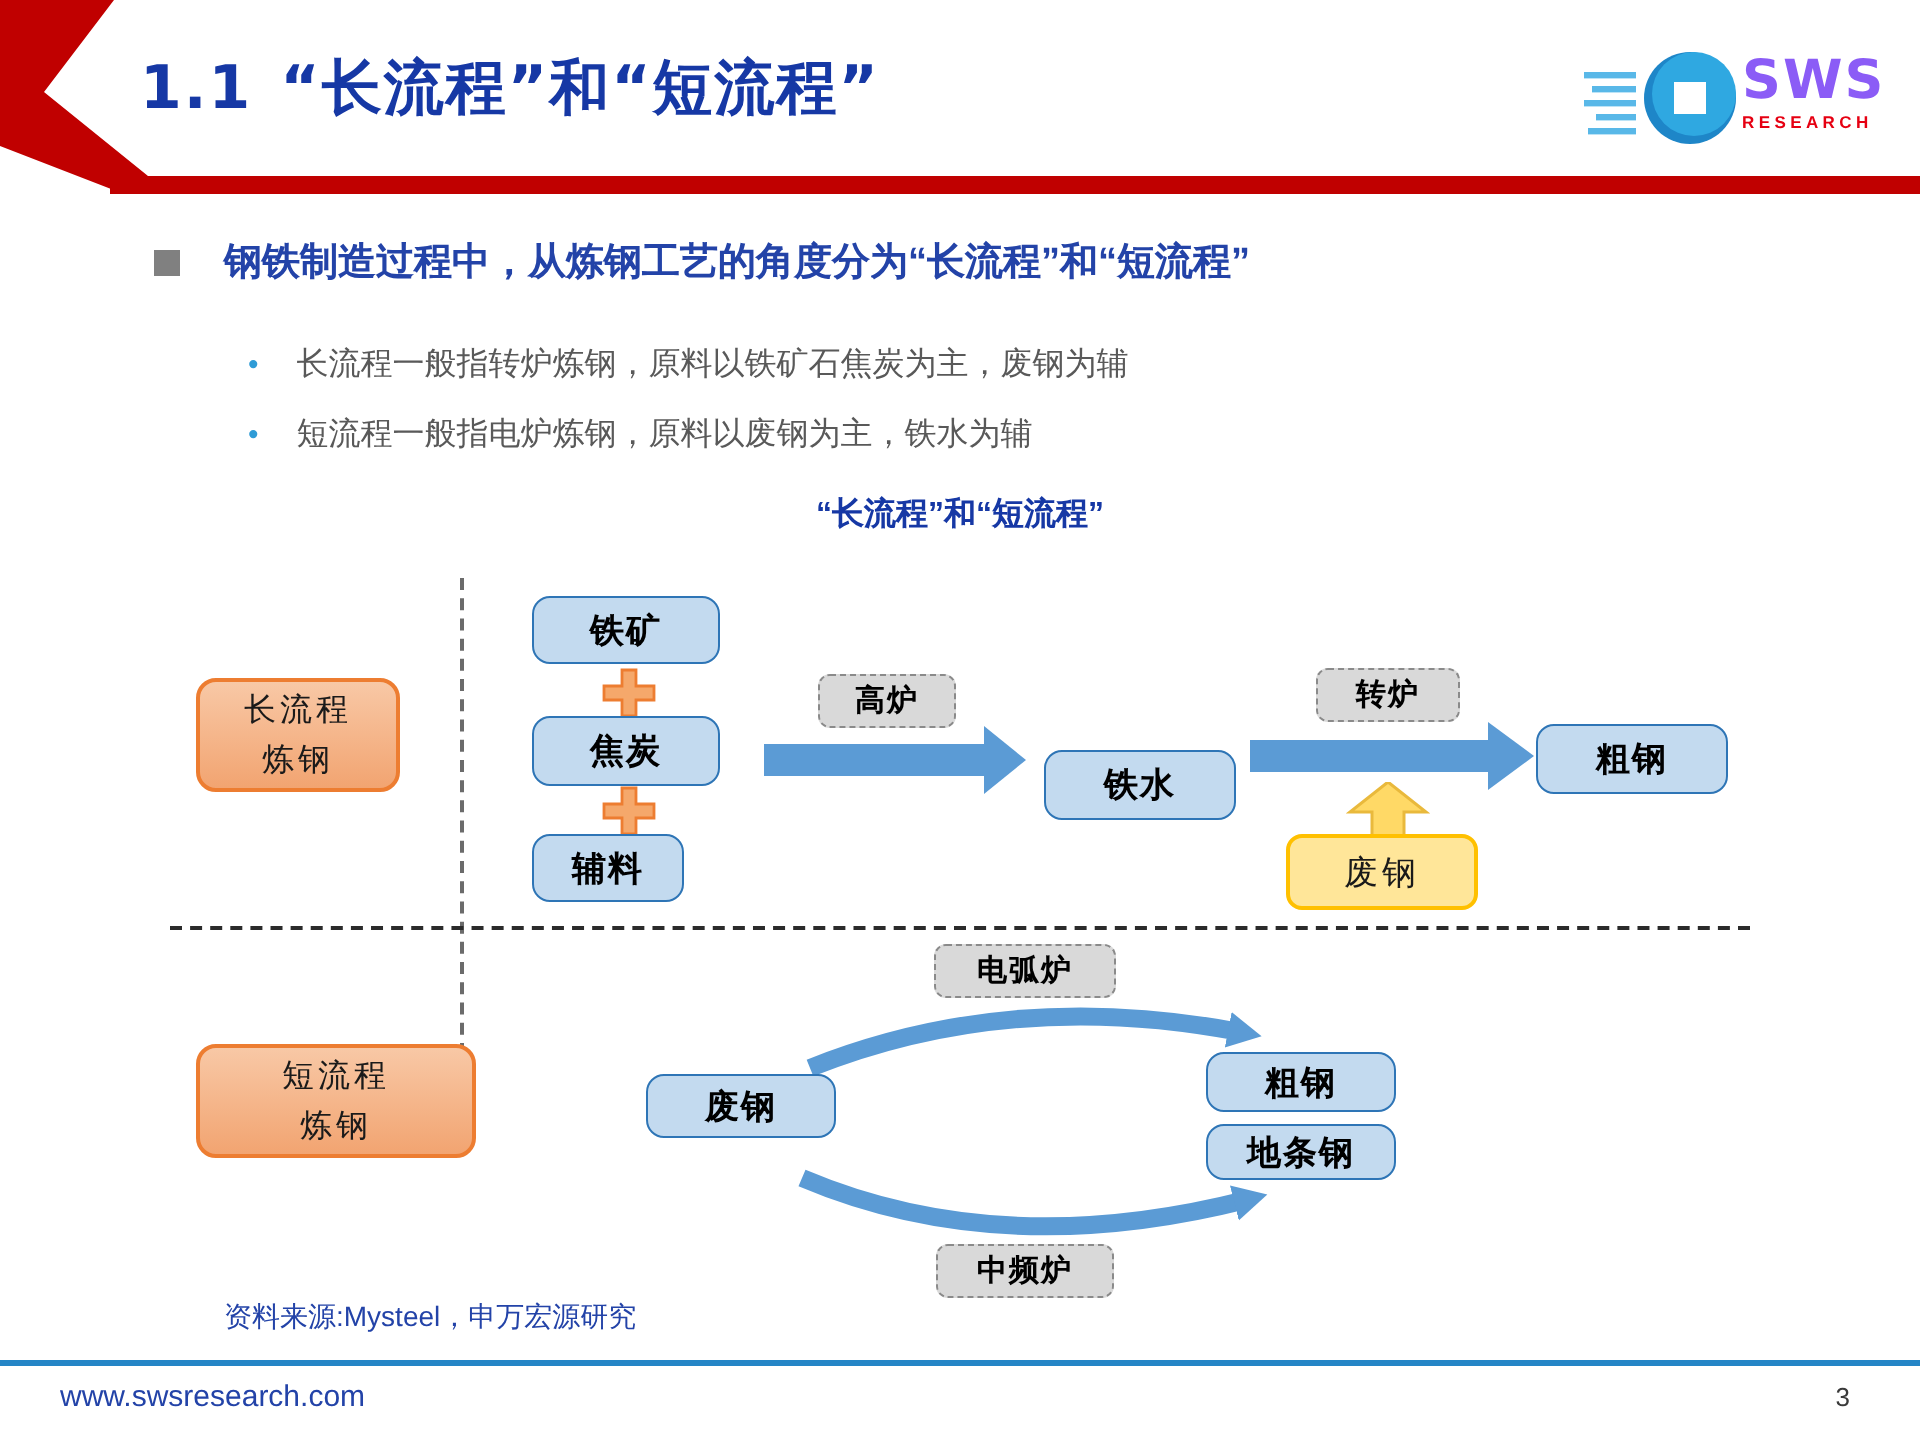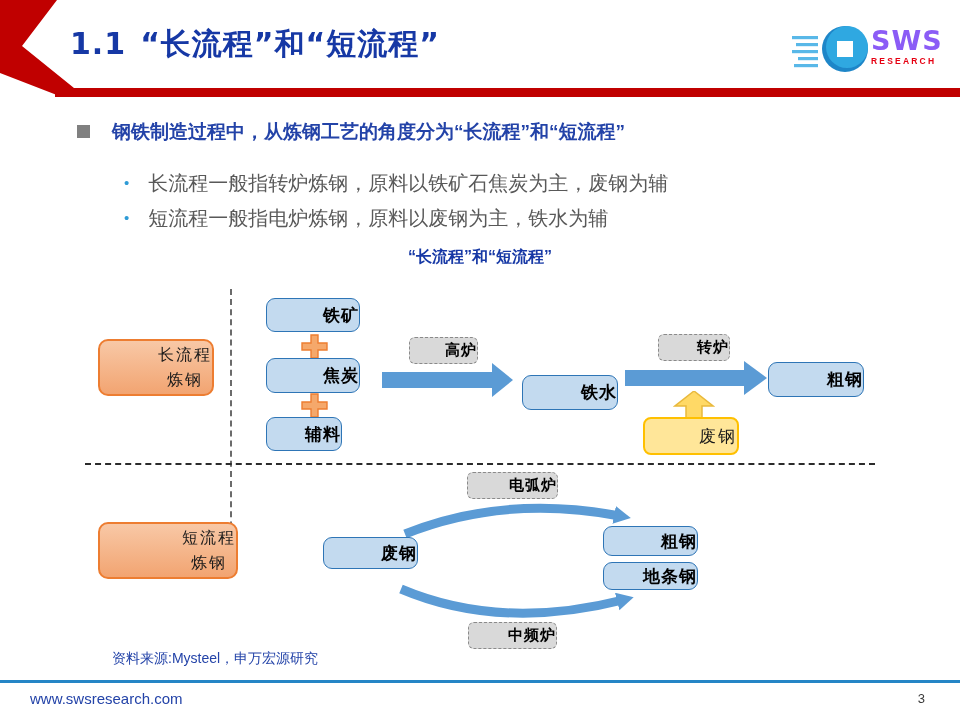--- a/index.html
+++ b/index.html
@@ -25,25 +25,25 @@
   .logo-sws { font-size: 27px; font-weight: 800; color: #8b5cf6; letter-spacing: 1px; line-height: 1; font-family: "DejaVu Sans", sans-serif; }
   .logo-research { font-size: 8.5px; font-weight: 700; color: #E60012; letter-spacing: 2.2px; margin-top: 2px; }
   
   .main-bullet { position: absolute; left: 77px; top: 119px; width: 840px; display: flex; align-items: flex-start; }
   .bullet-square { width: 13px; height: 13px; background: #808080; margin-top: 6px; margin-right: 22px; flex: none; }
   .main-bullet-text { font-size: 19px; font-weight: 700; color: #2343A8; line-height: 26px; }
   .sub-bullet { position: absolute; left: 124px; width: 720px; display: flex; align-items: flex-start; }
   .sub-bullet.first { top: 172px; }
   .sub-bullet.second { top: 207px; }
   .bullet-dot { color: #2E9BD6; font-size: 15px; line-height: 22px; margin-right: 19px; flex: none; }
-  .sub-bullet-text { font-size: 20px; color: #595959; line-height: 22px; }
+  .sub-bullet-text { font-size: 16px; color: #595959; line-height: 22px; }
   .diagram-title { position: absolute; left: 0; top: 247px; width: 960px; text-align: center;
     font-size: 16px; font-weight: 700; color: #1638A5; }
   
-  .dbox { position: absolute; display: flex; align-items: center; justify-content: flex-end; text-align: center; }
+  .dbox { position: absolute; display: flex; align-items: center; justify-content: center; text-align: center; }
   .box-blue { background: #C3DAEF; border: 1.5px solid #2E75B6; border-radius: 9px;
     font-size: 17px; font-weight: 700; color: #000; letter-spacing: 1px; }
   .box-dashed { background: #D9D9D9; border: 1.6px dashed #8A8A8A; border-radius: 6px;
     font-size: 15px; font-weight: 700; color: #000; letter-spacing: 1px; }
   .box-orange { background: linear-gradient(180deg, #F8C8A6 0%, #F2A471 100%);
     border: 2px solid #ED7D31; border-radius: 10px;
     font-size: 16px; color: #1a1a1a; font-family: "DejaVu Serif", serif;
     line-height: 1.55; letter-spacing: 2px; }
   .box-yellow { background: #FFE699; border: 2px solid #FFC000; border-radius: 8px;
     font-size: 17px; color: #1a1a1a; font-family: "DejaVu Serif", serif; letter-spacing: 2px; }
@@ -103,21 +103,21 @@
   <div class="sub-bullet second">
     <span class="bullet-dot">•</span>
     <span class="sub-bullet-text">短流程一般指电炉炼钢，原料以废钢为主，铁水为辅</span>
   </div>
 
   <div class="diagram-title">“长流程”和“短流程”</div>
 
   <div class="v-divider"></div>
   <div class="h-divider"></div>
 
-  <div class="dbox box-orange" style="left:98px; top:339px; width:116px; height:57px;">
+  <div class="dbox box-orange" style="left:98px; top:339px; width:102px; height:57px;">
     <div>
       <div>长流程</div>
       <div>炼钢</div>
     </div>
   </div>
 
   <div class="dbox box-blue" style="left:266px; top:298px; width:94px; height:34px;">
       <span>铁矿</span>
     </div>
 

